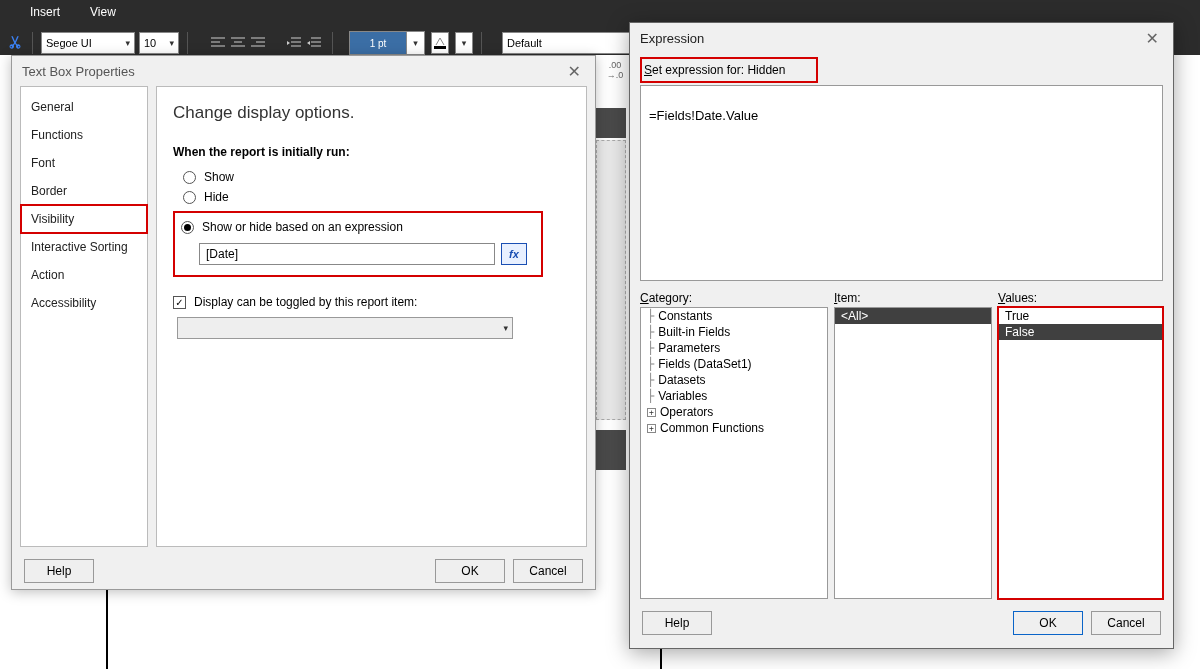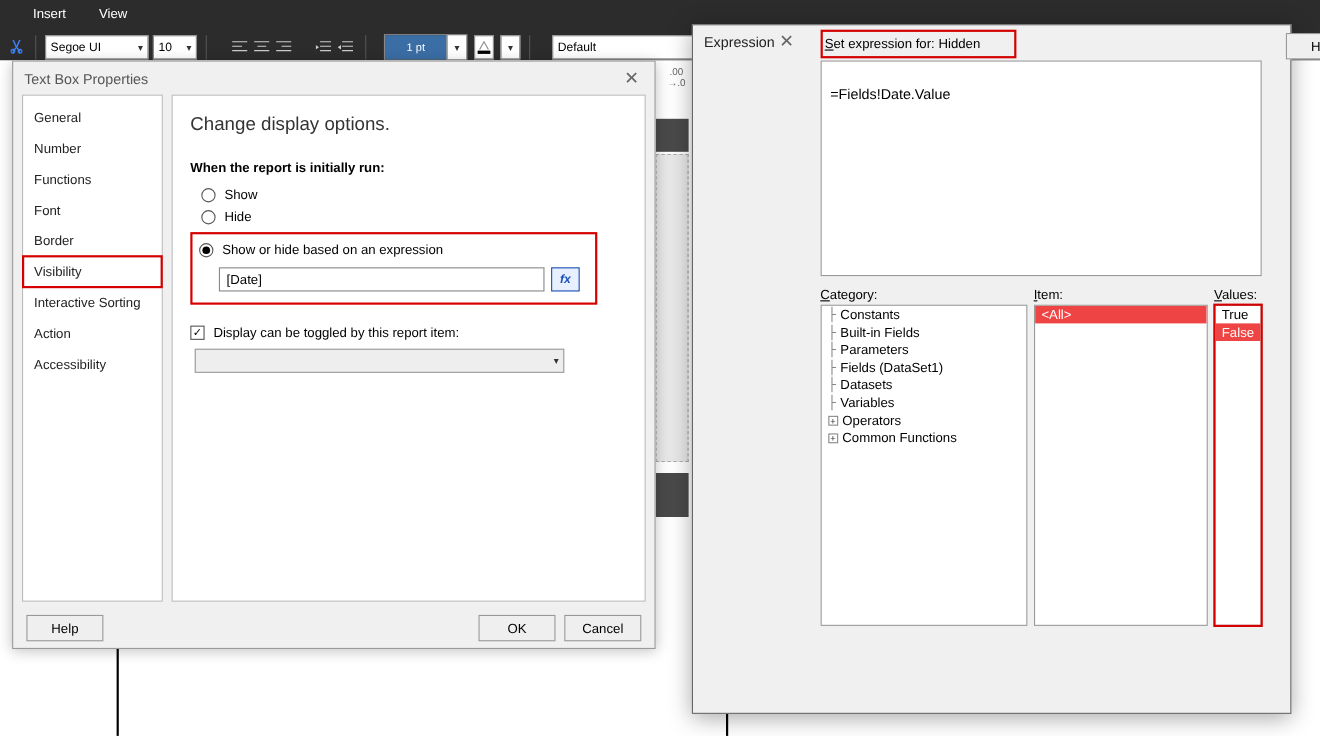--- a/index.html
+++ b/index.html
@@ -54,40 +54,40 @@
   
   .bg-dark1 { position:absolute; left:596px; top:108px; width:30px; height:30px; background:#4a4a4a;}
   .bg-dark2 { position:absolute; left:596px; top:430px; width:30px; height:40px; background:#4a4a4a;}
   .bg-dark3 { position:absolute; left:596px; top:140px; width:30px; height:280px; background:#e8e8e8; border:1px dashed #aaa;}
 
   
   .vline1 { position:absolute; left:106px; top:590px; width:2px; height:79px; background:#000;}
   .vline2 { position:absolute; left:660px; top:648px; width:2px; height:21px; background:#000;}
 
   
-  .dlg2 { position:absolute; left:629px; top:22px; width:545px; height:627px; background:#f0f0f0; border:1px solid #666; box-shadow:0 4px 20px rgba(0,0,0,0.35); display:flex; flex-direction:row;}
+  .dlg2 { position:absolute; left:629px; top:22px; width:545px; height:627px; background:#f0f0f0; border:1px solid #666; box-shadow:0 4px 20px rgba(0,0,0,0.35); display:flex; flex-direction:column;}
   .dlg2-title { height:30px; display:flex; align-items:center; justify-content:space-between; padding:0 10px; font-size:13px; color:#222;}
   .dlg2-body { flex:1; padding:4px 10px 0 10px; display:flex; flex-direction:column;}
   .setexpr { font-size:12px; padding:4px 0 2px 0;}
   .setexpr .u { text-decoration:underline;}
   .setexpr-wrap { border:2px solid #d40000; padding:0 4px 2px 2px; width:178px;}
   .expr-area { margin-top:2px; border:1px solid #999; background:#fff; height:196px; padding:22px 8px; font-size:13px; white-space:pre; overflow:auto;}
   .columns { display:flex; gap:6px; margin-top:10px;}
   .col { display:flex; flex-direction:column;}
   .col1 { width:188px;}
   .col2 { width:158px;}
   .col3 { flex:1;}
   .col-label { font-size:12px; padding-bottom:2px;}
   .col-label .u { text-decoration:underline;}
   .listbox { border:1px solid #999; background:#fff; height:292px; overflow:auto; font-size:12px;}
   .tree-item { padding:1px 0 1px 6px; display:flex; align-items:center; gap:4px;}
   .tree-item .dash { color:#888; font-family:monospace;}
   .tree-item .plus { width:9px; height:9px; border:1px solid #888; font-size:8px; line-height:8px; text-align:center; color:#333; font-family:monospace;}
   .item-row { padding:1px 6px;}
-  .item-row.sel { background:#ef4444; color:#fff;}
+  .item-row.sel { background:#404040; color:#fff;}
   .col3-wrap.red { outline:2px solid #d40000; outline-offset:-1px;}
   .dlg2-footer { height:44px; display:flex; align-items:center; padding:0 12px 6px 12px; gap:8px;}
   .btn.primary { border:1.5px solid #0a64c8;}
 </style>
 </head>
 <body>
 
 <div class="ribbon-bg">
   <div class="ribbon-tabs">
     <span>Insert</span>
@@ -168,21 +168,20 @@
 <div class="ruler-area">.00<br>→.0</div>
 
 <div class="dlg1">
   <div class="dlg1-title">
     <span>Text Box Properties</span>
     <span class="close-x">✕</span>
   </div>
   <div class="dlg1-body">
     <div class="dlg1-nav">
       <div class="nav-item">General</div>
-      <div class="nav-item">Number</div>
       <div class="nav-item">Functions</div>
       <div class="nav-item">Font</div>
       <div class="nav-item">Border</div>
       <div class="nav-item sel">Visibility</div>
       <div class="nav-item">Interactive Sorting</div>
       <div class="nav-item">Action</div>
       <div class="nav-item">Accessibility</div>
     </div>
     <div class="dlg1-main">
       <div class="main-heading">Change display options.</div>

